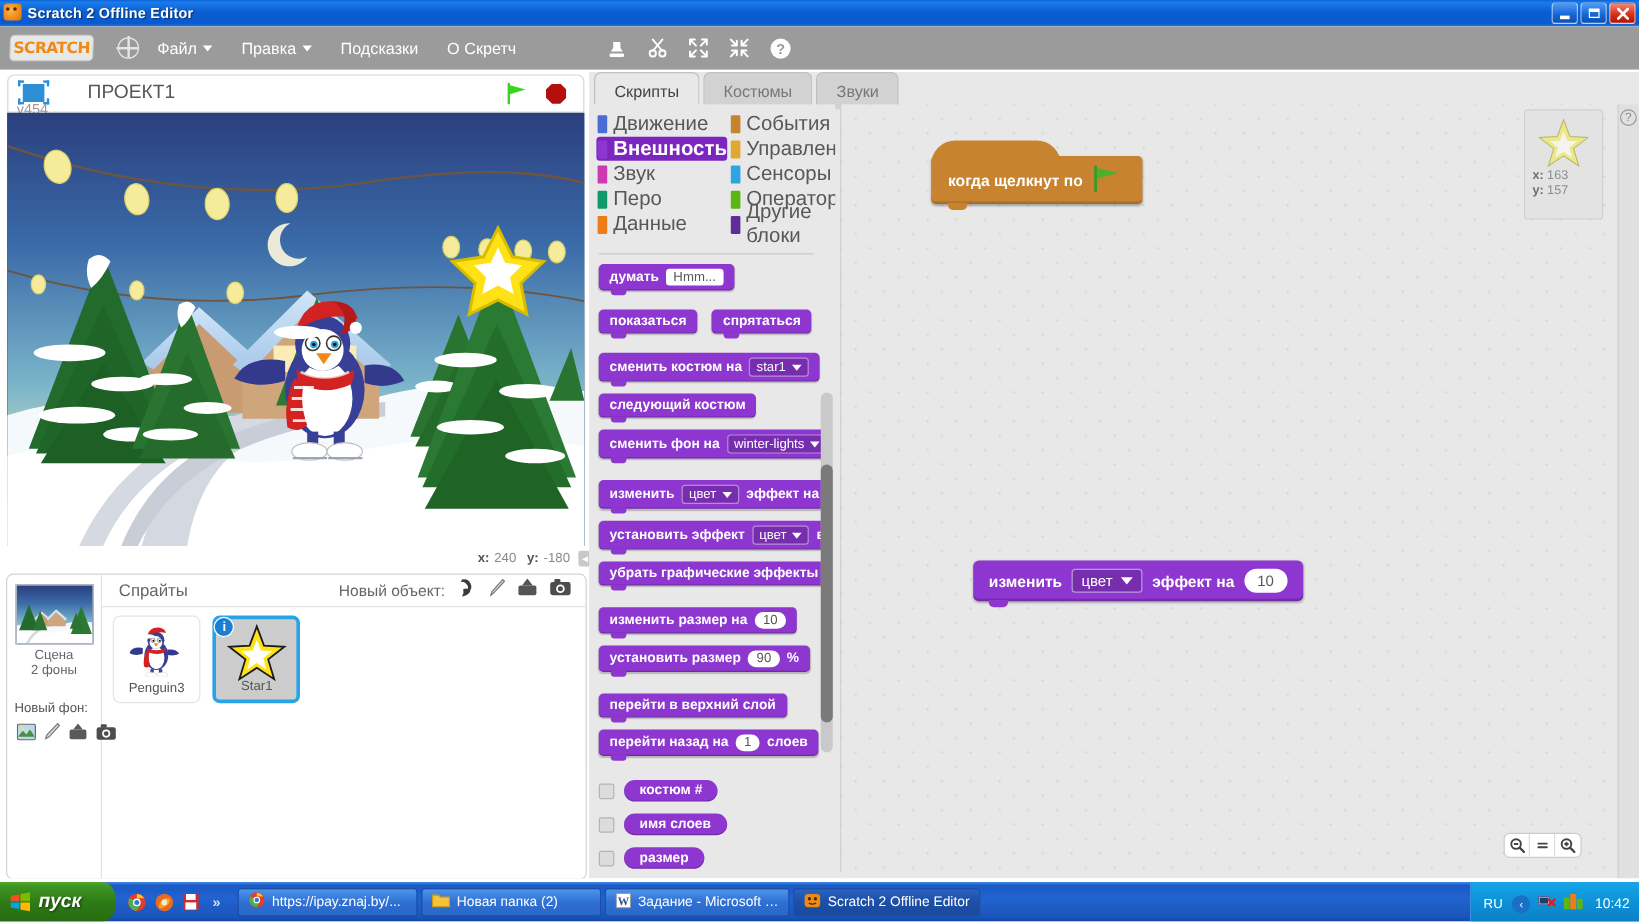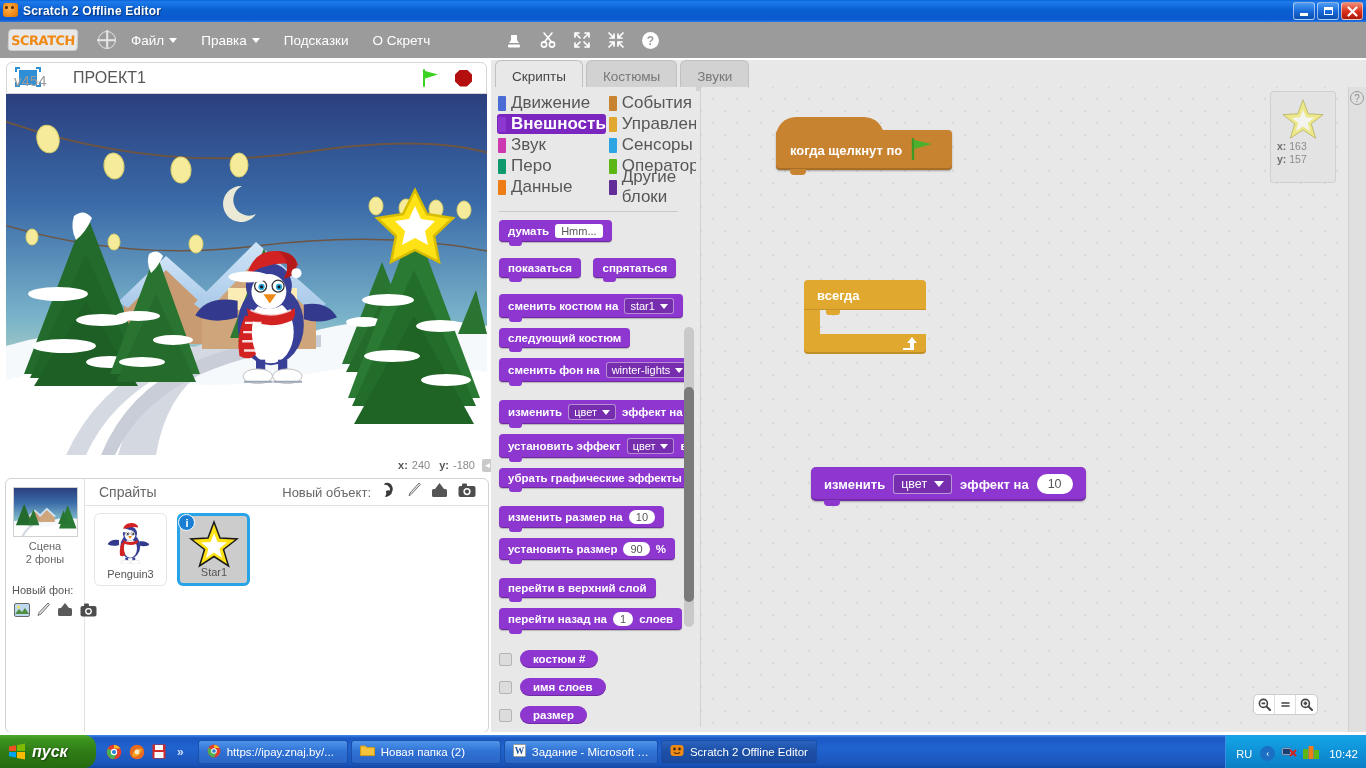--- a/index.html
+++ b/index.html
@@ -101,21 +101,21 @@
   .stage-mini {
     width: 26px; height: 22px; margin-left: 8px; position: relative;
   }
   .stage-mini .inner { position: absolute; left: 4px; top: 3px; width: 18px; height: 15px; background: #2f8fd6; }
   .stage-mini .c { position: absolute; width: 5px; height: 5px; border: 2px solid #2f8fd6; }
   .stage-mini .c1 { left: 0; top: 0; border-right: none; border-bottom: none; }
   .stage-mini .c2 { right: 0; top: 0; border-left: none; border-bottom: none; }
   .stage-mini .c3 { left: 0; bottom: 2px; border-right: none; border-top: none; }
   .stage-mini .c4 { right: 0; bottom: 2px; border-left: none; border-top: none; }
   .version-tag {
-    position: absolute; left: 14px; top: 72px; font-size: 15px; color: #9a9a9a;
+    position: absolute; left: 14px; top: 84px; font-size: 12px; color: #9a9a9a;
   }
   .proj-title { margin-left: 32px; font-size: 16px; color: #575757; }
   .stage-ctrls { margin-left: auto; display: flex; align-items: center; gap: 14px; padding-right: 14px; }
   .green-flag { width: 20px; height: 20px; }
   .stop-btn { width: 17px; height: 17px; background: #b30f0f;
     clip-path: polygon(30% 0%, 70% 0%, 100% 30%, 100% 70%, 70% 100%, 30% 100%, 0% 70%, 0% 30%); }
 
   .stage {
     position: absolute; left: 6px; top: 94px; width: 481px; height: 361px;
     overflow: hidden; background: #163a6b;
@@ -960,31 +960,20 @@
       <div class="sblk hat" style="left:75px; top:43px;">
         <span class="htxt">когда  щелкнут  по</span>
         <span class="flagicon">
           <svg width="24" height="22" viewBox="0 0 24 22">
             <path d="M3 1 v20" stroke="#3b9a25" stroke-width="2.4" stroke-linecap="round"></path>
             <path d="M4 2 L22 6 L4 11 Z" fill="#4bb12c"></path>
           </svg>
         </span>
       </div>
 
-      <div class="cblock" style="left:103px; top:193px;">
-        <div class="ctop">всегда</div>
-        <div class="cnotch"></div>
-        <div class="cleft"></div>
-        <div class="cbot"></div>
-        <div class="loop-arrow">
-          <svg width="15" height="14" viewBox="0 0 15 14">
-            <path d="M1 12 h7 v-5 h-3 l5 -6 l5 6 h-3 v9 H1 Z" fill="#ffffff"></path>
-          </svg>
-        </div>
-      </div>
 
       <div class="sblk cmd" style="left:110px; top:380px;">
         <span>изменить</span>
         <span class="dropdown">
           <span>цвет</span>
           <span class="dcaret"></span>
         </span>
         <span>эффект на</span>
         <span class="numfield">10</span>
       </div>

